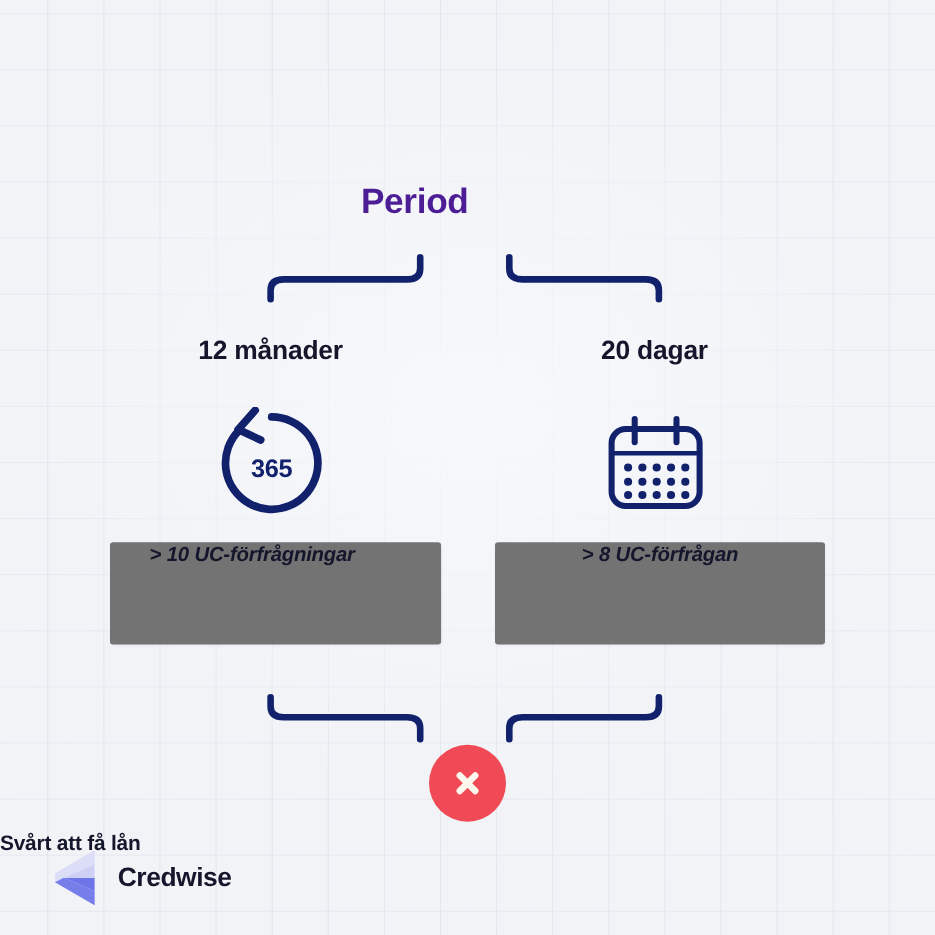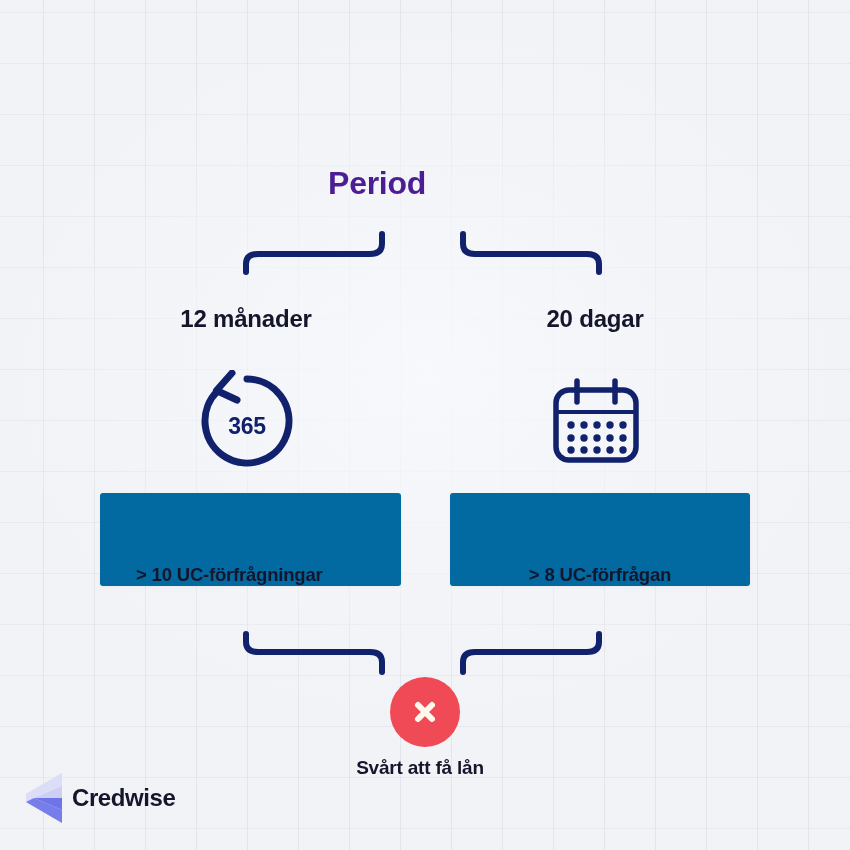--- a/index.html
+++ b/index.html
@@ -109,25 +109,26 @@
     color: #11216b;
     font-size: 23px;
     font-weight: 700;
     letter-spacing: -0.3px;
     padding-top: 6px;
   }
 
   
   .card {
     position: absolute;
-    background: #0369a1;
+    background: #737373;
     border-radius: 3px;
     display: flex;
-    align-items: flex-end;
+    align-items: flex-start;
     box-shadow: 0 1px 3px rgba(30,35,70,0.045);
+    font-style: italic;
   }
   #card-left  { left: 100px; top: 493px; width: 301px; height: 93px; justify-content: flex-start; padding-left: 36px; }
   #card-right { left: 450px; top: 493px; width: 300px; height: 93px; justify-content: center; }
 
   .card-text {
     color: #14162b;
     font-size: 18.5px;
     font-weight: 700;
     letter-spacing: -0.2px;
     white-space: nowrap;
@@ -146,35 +147,34 @@
     display: flex;
     align-items: center;
     justify-content: center;
   }
 
   #result-text {
     position: absolute;
     left: 0;
     top: 757px;
     width: 840px;
-    text-align: center;
     color: #14162b;
     font-size: 19px;
     font-weight: 700;
     letter-spacing: -0.2px;
   }
 
   
   #brand {
     position: absolute;
-    left: 24px;
+    left: 48px;
     top: 772px;
     display: flex;
     align-items: center;
-    gap: 8px;
+    gap: 19px;
   }
   #brand-name {
     color: #14162b;
     font-size: 24px;
     font-weight: 700;
     letter-spacing: -0.4px;
   }
 </style>
 </head>
 <body>

